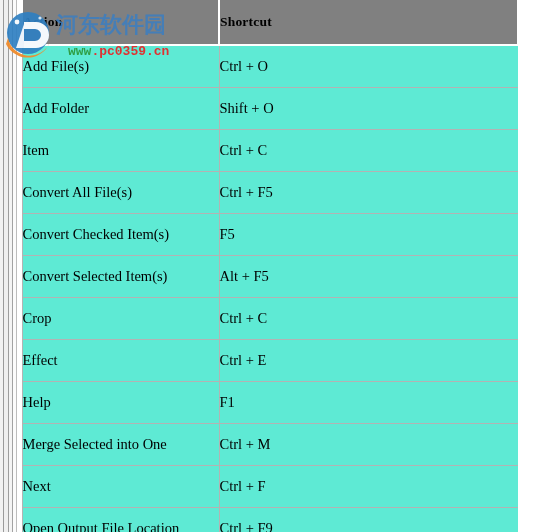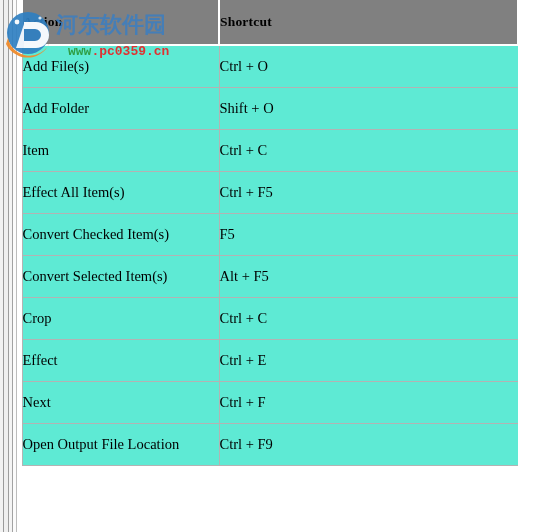--- a/index.html
+++ b/index.html
@@ -160,38 +160,46 @@
       </tr>
       <tr>
         <td class="cell-pad-action">Add Folder</td>
         <td class="cell-pad-shortcut">Shift + O</td>
       </tr>
       <tr>
         <td class="cell-pad-action">Item</td>
         <td class="cell-pad-shortcut">Ctrl + C</td>
       </tr>
       <tr>
-        <td class="cell-pad-action">Effect All Item(s)</td>
+        <td class="cell-pad-action">Convert All File(s)</td>
         <td class="cell-pad-shortcut">Ctrl + F5</td>
       </tr>
       <tr>
         <td class="cell-pad-action">Convert Checked Item(s)</td>
         <td class="cell-pad-shortcut">F5</td>
       </tr>
       <tr>
         <td class="cell-pad-action">Convert Selected Item(s)</td>
         <td class="cell-pad-shortcut">Alt + F5</td>
       </tr>
       <tr>
         <td class="cell-pad-action">Crop</td>
         <td class="cell-pad-shortcut">Ctrl + C</td>
       </tr>
       <tr>
         <td class="cell-pad-action">Effect</td>
         <td class="cell-pad-shortcut">Ctrl + E</td>
+      </tr>
+      <tr>
+        <td class="cell-pad-action">Help</td>
+        <td class="cell-pad-shortcut">F1</td>
+      </tr>
+      <tr>
+        <td class="cell-pad-action">Merge Selected into One</td>
+        <td class="cell-pad-shortcut">Ctrl + M</td>
       </tr>
       <tr>
         <td class="cell-pad-action">Next</td>
         <td class="cell-pad-shortcut">Ctrl + F</td>
       </tr>
       <tr>
         <td class="cell-pad-action">Open Output File Location</td>
         <td class="cell-pad-shortcut">Ctrl + F9</td>
       </tr>
     </tbody>

